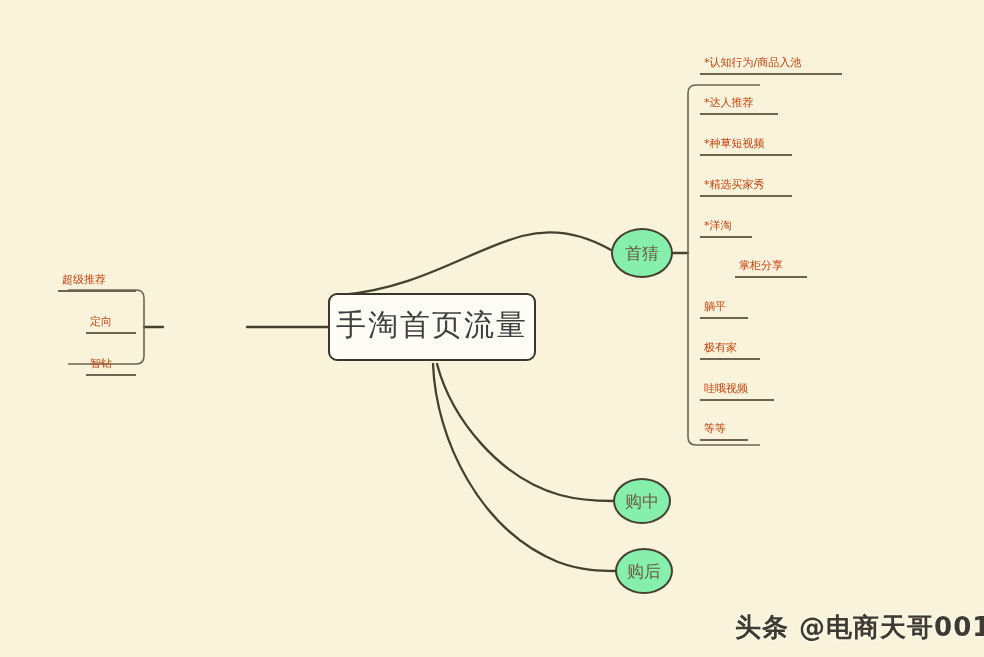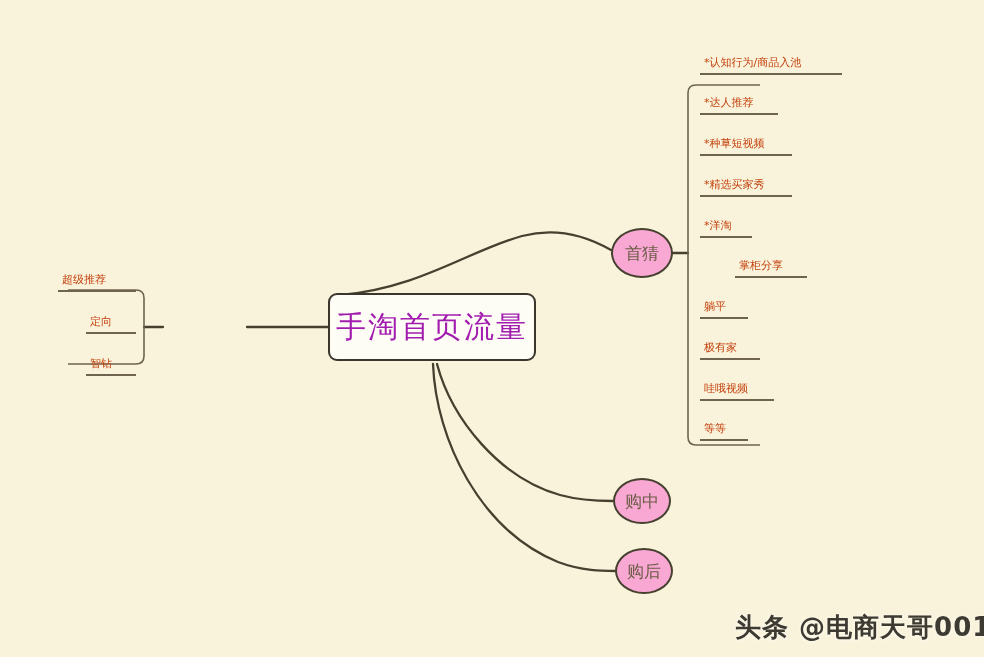--- a/index.html
+++ b/index.html
@@ -39,30 +39,31 @@
     border: 2.5px solid #3a362c;
     border-radius: 9px;
     display: flex;
     align-items: center;
     justify-content: center;
     box-sizing: border-box;
     z-index: 5;
   }
   .center-node .label {
     font-size: 30px;
-    color: #a21caf;
+    color: #404040;
     letter-spacing: 2px;
     line-height: 1;
     white-space: nowrap;
+    font-family: Liberation Mono, monospace;
   }
 
   
   .oval {
     position: absolute;
-    background: #f9a8d4;
+    background: #86efac;
     border: 2px solid #46402f;
     border-radius: 50%;
     display: flex;
     align-items: center;
     justify-content: center;
     box-sizing: border-box;
     z-index: 5;
   }
   .oval .label {
     font-size: 17px;

